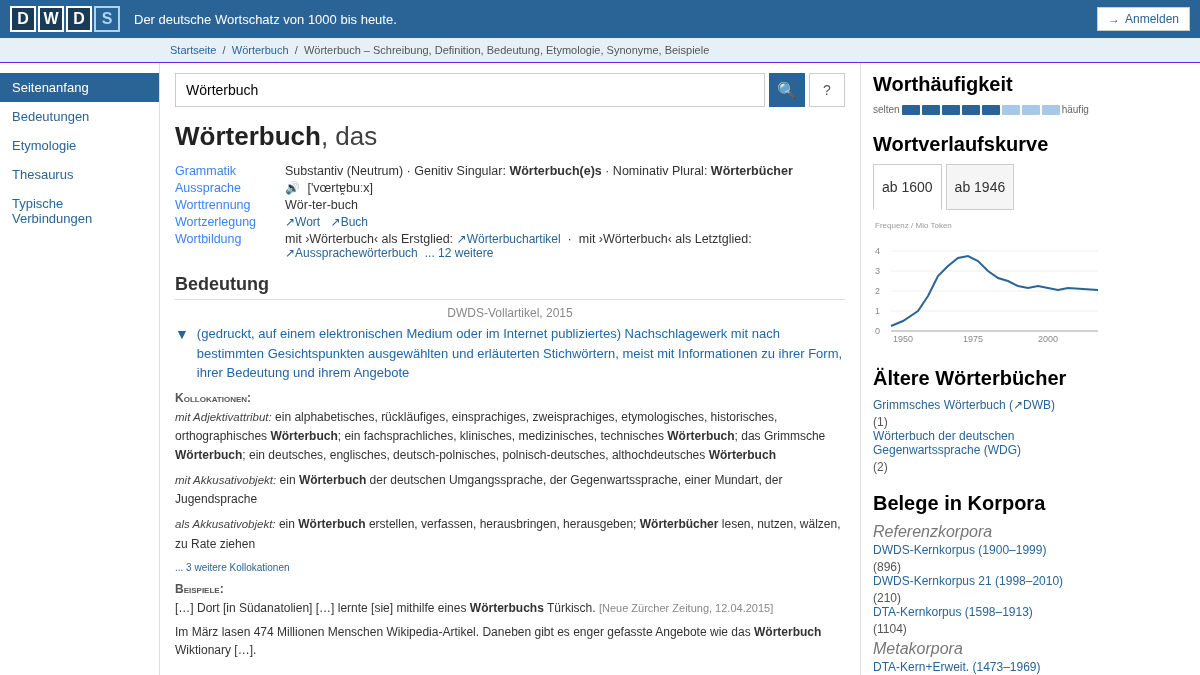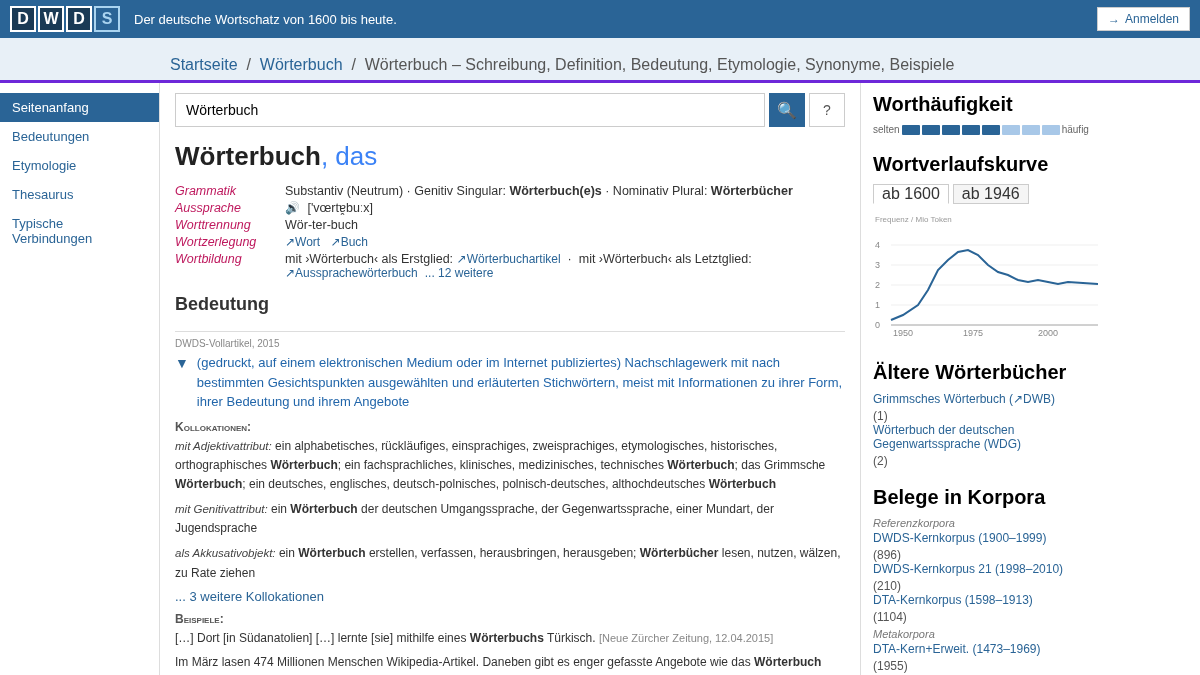--- a/index.html
+++ b/index.html
@@ -29,24 +29,24 @@
     #header-tagline { color: #fff; font-size: 13px; flex: 1; }
     #login-btn {
       background: #fff; color: #2a6496; border: 1px solid #ccc;
       padding: 4px 10px; font-size: 12px; cursor: pointer;
       display: flex; align-items: center; gap: 5px;
     }
 
     
     #breadcrumb-bar {
       background: #e8f0f7;
-      padding: 18px 10px 6px 170px;
-      font-size: 16px;
+      padding: 6px 10px 6px 170px;
+      font-size: 11px;
       color: #555;
-      border-bottom: 3px solid #6d28d9;
+      border-bottom: 1px solid #6d28d9;
     }
     #breadcrumb-bar a { color: #2a6496; text-decoration: none; }
 
     
     #layout { display: flex; }
 
     
     #sidebar {
       width: 160px;
       min-width: 160px;
@@ -110,41 +110,41 @@
       font-weight: normal;
       margin-bottom: 12px;
       color: #222;
     }
 
     
     .grammar-table { margin-bottom: 10px; }
     .grammar-row { display: flex; margin-bottom: 3px; font-size: 12.5px; }
     .grammar-label {
       width: 110px; min-width: 110px;
-      color: #be185d; font-style: italic;
+      color: #3b82f6; 
     }
     .grammar-value { color: #333; }
     .grammar-value b { font-weight: bold; }
     .grammar-value a { color: #2a6496; text-decoration: none; }
     .audio-icon { font-size: 12px; margin-right: 4px; }
     .arrow-link { color: #2a6496; text-decoration: none; font-size: 12px; }
 
     
     .section-heading {
       font-size: 18px;
       font-weight: bold;
       margin: 14px 0 6px 0;
       border-bottom: 1px solid #ddd;
-      padding-bottom: 16px;
+      padding-bottom: 4px;
     }
 
     
     #bedeutung-meta {
-      text-align: left;
-      font-size: 10px;
+      text-align: center;
+      font-size: 12px;
       color: #888;
       margin-bottom: 4px;
     }
     .bedeutung-item {
       display: flex;
       gap: 8px;
       margin-bottom: 8px;
     }
     .bedeutung-toggle {
       color: #2a6496;
@@ -163,21 +163,21 @@
     .sub-label { font-variant: small-caps; font-size: 12px; font-weight: bold; color: #555; display: block; margin-bottom: 3px; }
     .kollok-para { font-size: 12px; line-height: 1.6; margin-bottom: 6px; }
     .kollok-para em { font-style: italic; font-size: 11.5px; color: #444; }
     .kollok-para b { font-weight: bold; }
 
     
     .beispiele-section { margin-top: 8px; font-size: 12px; }
     .beispiel-item { margin-bottom: 6px; line-height: 1.5; }
     .beispiel-source { color: #888; font-size: 11px; }
     .beispiel-item b { font-weight: bold; }
-    .more-kollok { color: #2a6496; font-size: 13px; text-decoration: none; }
+    .more-kollok { color: #2a6496; font-size: 10px; text-decoration: none; }
 
     
     #right-panel {
       width: 250px;
       min-width: 250px;
       padding: 10px 12px;
       border-left: 1px solid #ddd;
     }
     .panel-section { margin-bottom: 18px; }
     .panel-heading { font-size: 20px; font-weight: bold; margin-bottom: 8px; color: #000000; }
@@ -189,44 +189,44 @@
       height: 10px;
       background: #2a6496;
       border-radius: 1px;
     }
     .freq-bar.light-bar { background: #a8c8e8; }
 
     
     #wortverlauf-tabs { display: flex; gap: 4px; margin-bottom: 6px; }
     .wv-tab {
       border: 1px solid #ccc;
-      padding: 0 8px;
-      font-size: 16px;
+      padding: 14px 8px;
+      font-size: 14px;
       cursor: pointer;
       background: #f5f5f5;
     }
     .wv-tab.active { background: #fff; border-bottom-color: #fff; }
     #chart-area { width: 100%; }
 
     
     .panel-link { color: #2a6496; font-size: 12px; text-decoration: none; display: block; margin-bottom: 2px; }
     .panel-count { color: #555; font-size: 12px; }
-    .panel-sublabel { font-size: 11px; color: #777; margin: 4px 0 2px 0; font-style: italic; }
+    .panel-sublabel { font-size: 16px; color: #777; margin: 4px 0 2px 0; font-style: italic; }
   </style>
 </head>
 <body>
 
 <div id="header">
   <div id="logo-box">
     <div class="logo-letter dark">D</div>
     <div class="logo-letter dark">W</div>
     <div class="logo-letter dark">D</div>
     <div class="logo-letter light">S</div>
   </div>
-  <span id="header-tagline">Der deutsche Wortschatz von 1600 bis heute.</span>
+  <span id="header-tagline">Der deutsche Wortschatz von 1000 bis heute.</span>
   <button id="login-btn">
     <span>→</span>
     <span>Anmelden</span>
   </button>
 </div>
 
 <div id="breadcrumb-bar">
   <a href="#">Startseite</a>
   &nbsp;/&nbsp;
   <a href="#">Wörterbuch</a>
@@ -246,21 +246,21 @@
 
   <div id="main">
 
     <div id="search-area">
       <input id="search-input" type="text" style="flex: 1 1 0%; height: 34px; padding: 0px 10px; font-size: 14px; border: 1px solid rgb(204, 204, 204);" value="Wörterbuch">
       <button id="search-btn" style="background:#2a6496;border:none;color:#fff;width:36px;height:34px;cursor:pointer;font-size:16px;">🔍</button>
       <button id="help-btn" style="background:#fff;border:1px solid #ccc;color:#555;width:36px;height:34px;cursor:pointer;font-size:14px;">?</button>
     </div>
 
     <div id="page-title">
-      <strong style="font-size:26px;font-weight:bold;">Wörterbuch</strong><span style="font-size:26px;font-weight:normal;color:#3b82f6;">, das</span>
+      <strong style="font-size:26px;font-weight:bold;">Wörterbuch</strong><span style="font-size:26px;font-weight:normal;color:#404040;">, das</span>
     </div>
 
     <div class="grammar-table">
 
       <div class="grammar-row">
         <span class="grammar-label">Grammatik</span>
         <span class="grammar-value">
           Substantiv (Neutrum) · Genitiv Singular: <b>Wörterbuch(e)s</b> · Nominativ Plural: <b>Wörterbücher</b>
         </span>
       </div>
@@ -308,21 +308,21 @@
     </div>
 
     <div class="sub-section">
       <span class="sub-label">Kollokationen:</span>
 
       <div class="kollok-para">
         <em>mit Adjektivattribut:</em> ein alphabetisches, rückläufiges, einsprachiges, zweisprachiges, etymologisches, historisches, orthographisches <b>Wörterbuch</b>; ein fachsprachliches, klinisches, medizinisches, technisches <b>Wörterbuch</b>; das Grimmsche <b>Wörterbuch</b>; ein deutsches, englisches, deutsch-polnisches, polnisch-deutsches, althochdeutsches <b>Wörterbuch</b>
       </div>
 
       <div class="kollok-para">
-        <em>mit Genitivattribut:</em> ein <b>Wörterbuch</b> der deutschen Umgangssprache, der Gegenwartssprache, einer Mundart, der Jugendsprache
+        <em>mit Akkusativobjekt:</em> ein <b>Wörterbuch</b> der deutschen Umgangssprache, der Gegenwartssprache, einer Mundart, der Jugendsprache
       </div>
 
       <div class="kollok-para">
         <em>als Akkusativobjekt:</em> ein <b>Wörterbuch</b> erstellen, verfassen, herausbringen, herausgeben; <b>Wörterbücher</b> lesen, nutzen, wälzen, zu Rate ziehen
       </div>
 
 
       <a href="#" class="more-kollok">... 3 weitere Kollokationen</a>
     </div>
 

